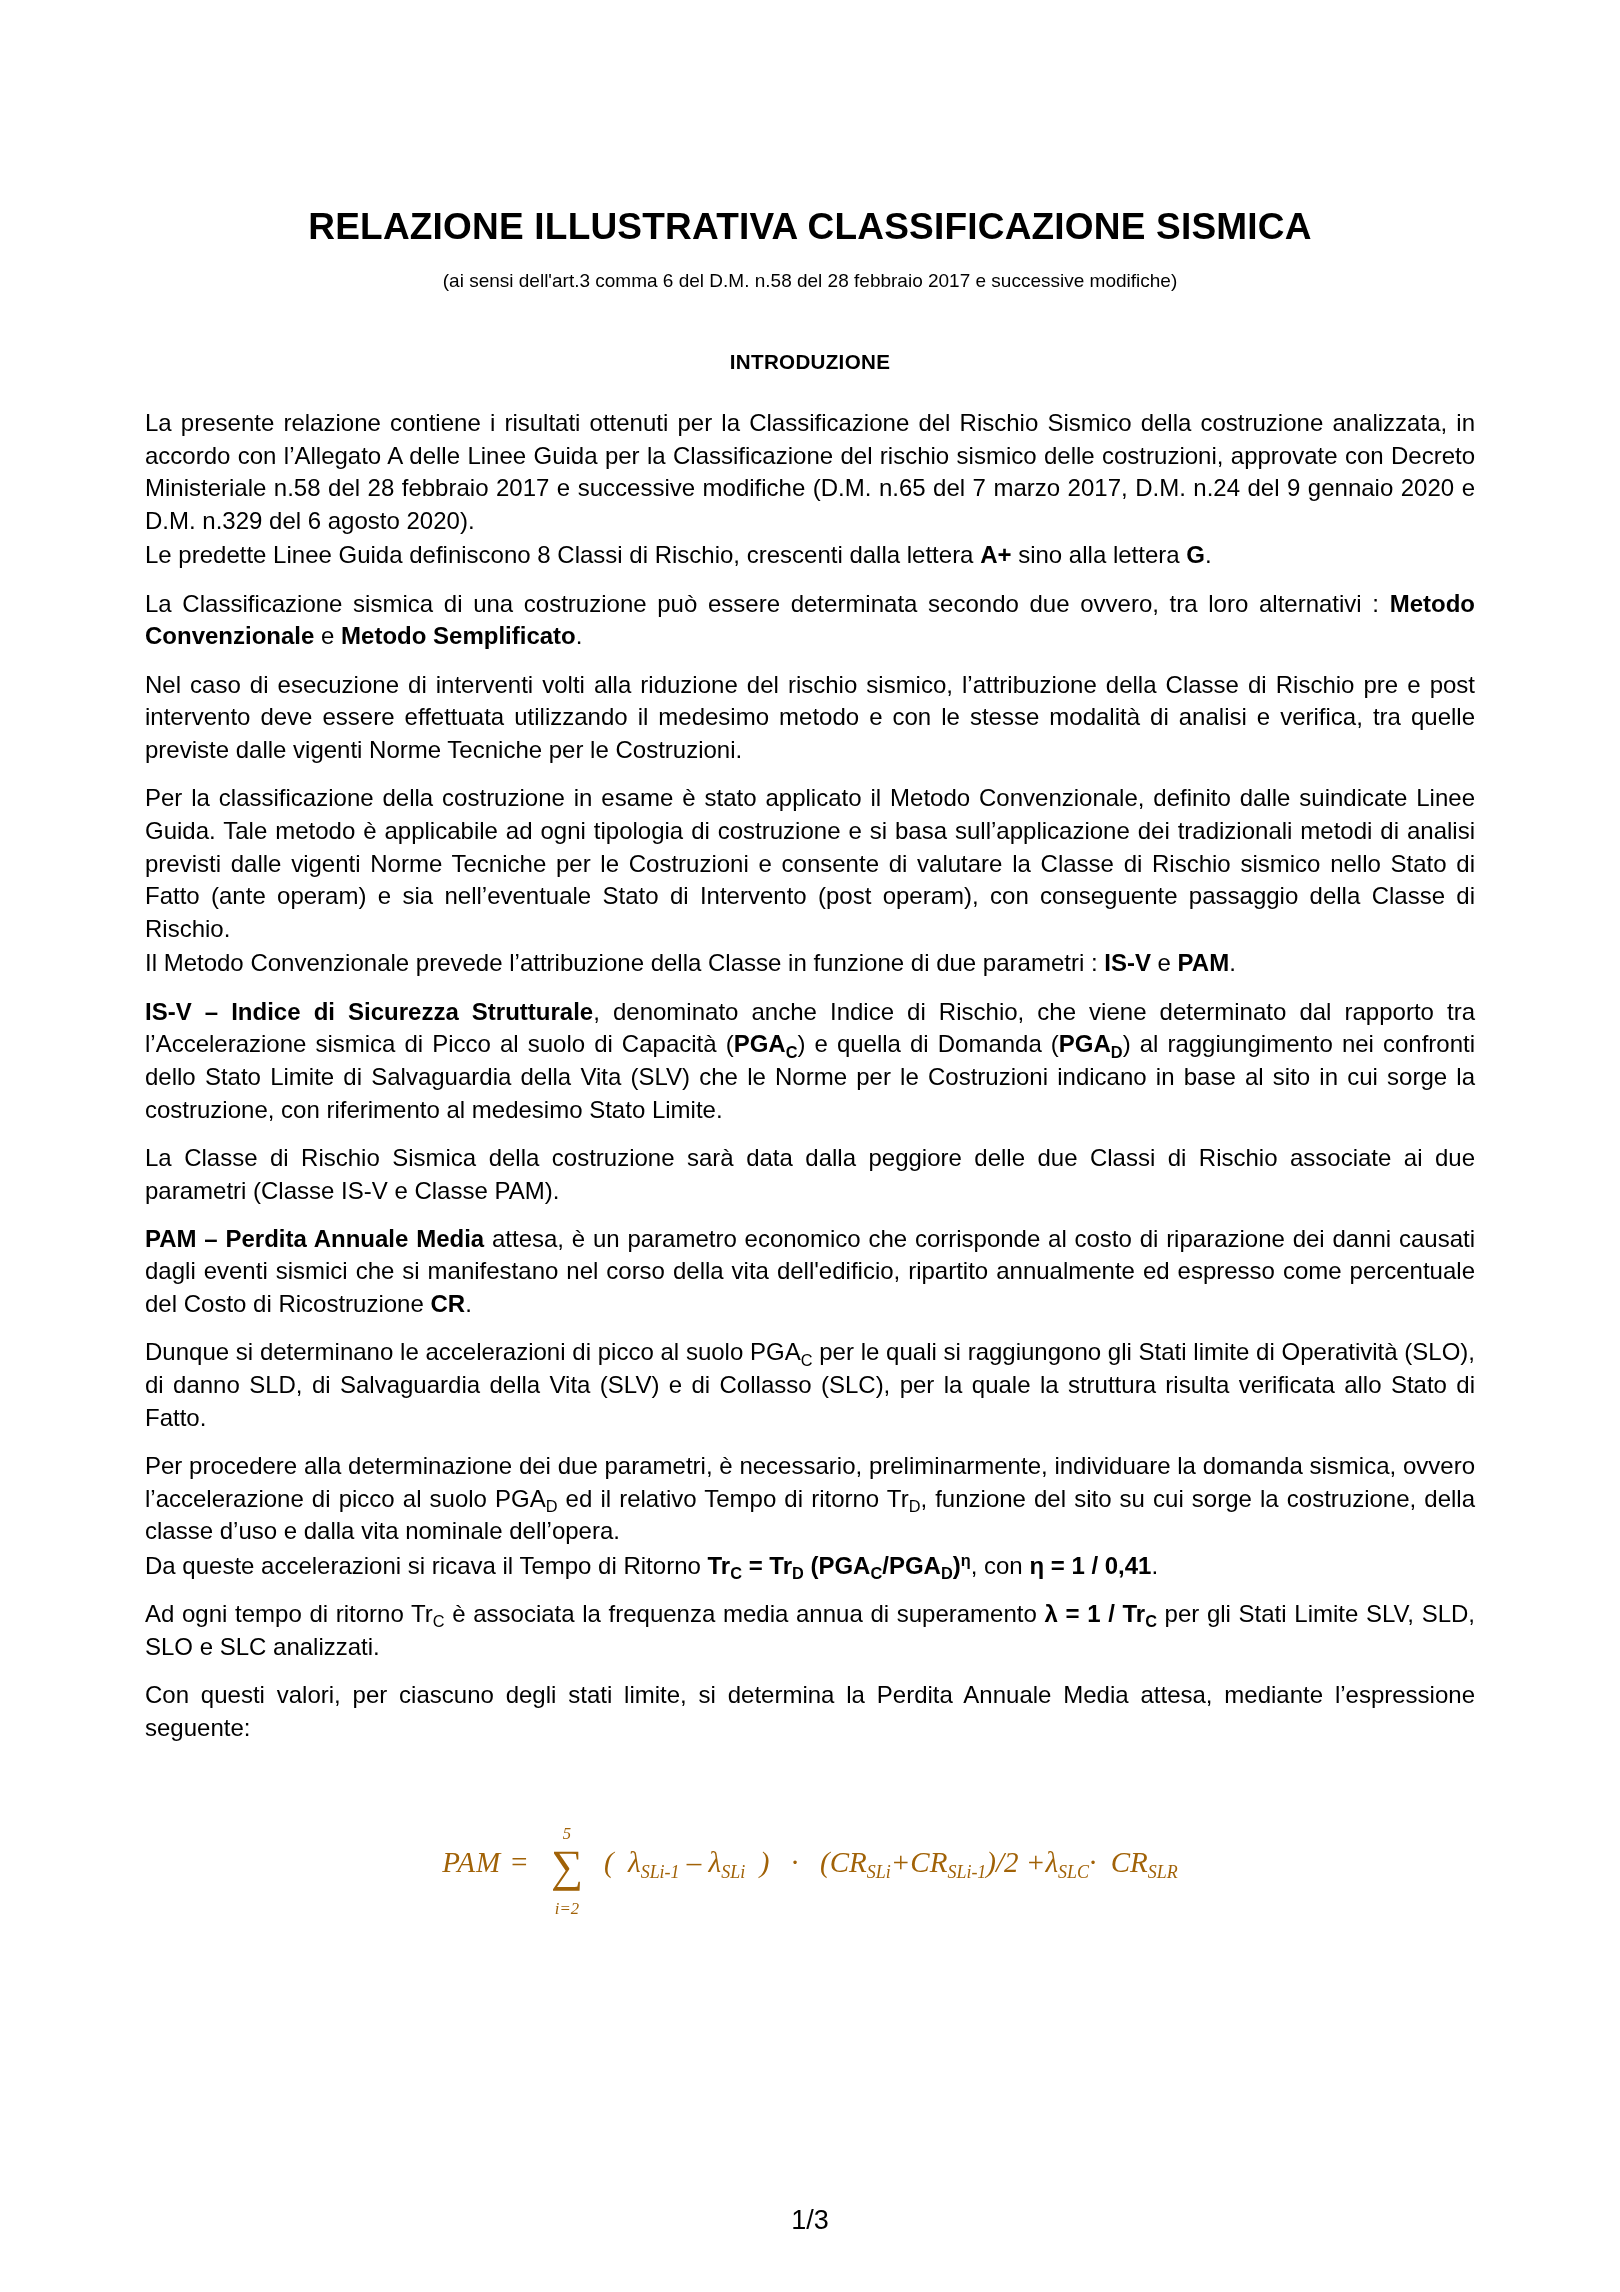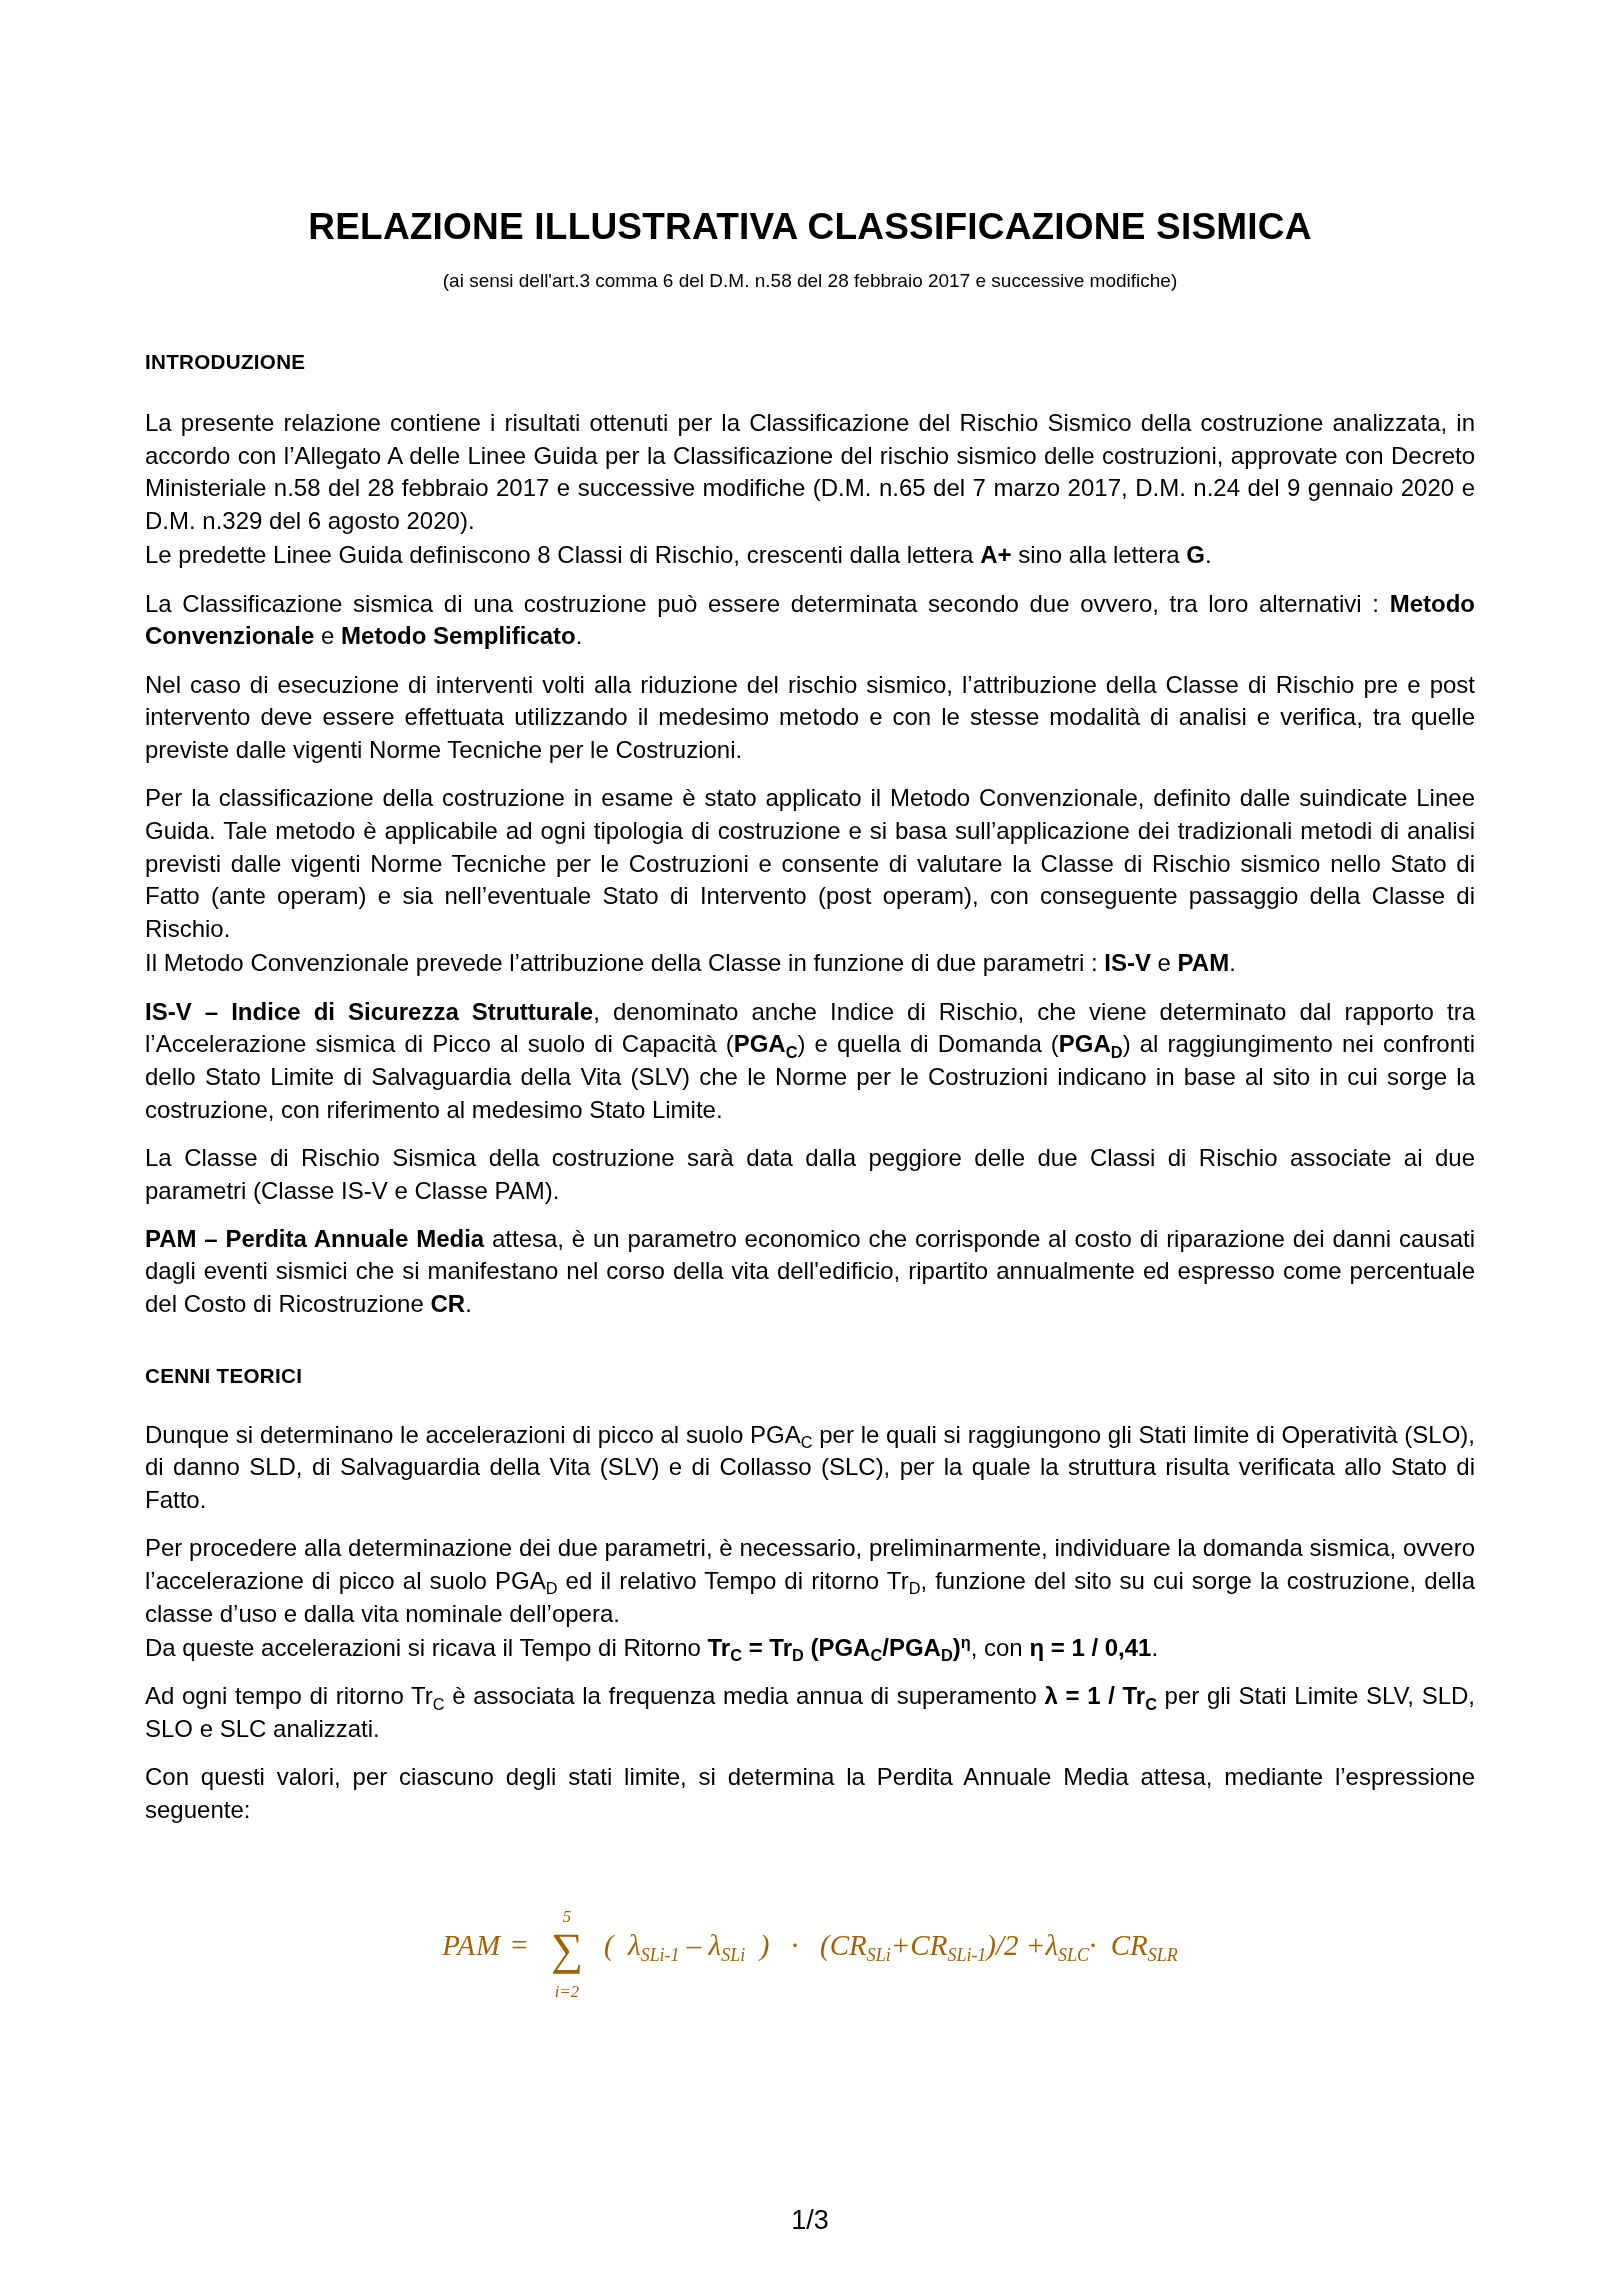--- a/index.html
+++ b/index.html
@@ -31,21 +31,21 @@
     margin: 0 0 21.6px 0;
     line-height: 1.15;
   }
   .doc-subtitle {
     text-align: center;
     font-size: 19px;
     margin: 0 0 57px 0;
     line-height: 1.2;
   }
   .section-heading {
-    text-align: left;
+    text-align: center;
     font-size: 20.6px;
     font-weight: bold;
     margin: 0 0 33px 0;
     letter-spacing: 0.3px;
   }
   .section-heading.second {
     margin-top: 43px;
     margin-bottom: 31px;
   }
   p.para {
@@ -163,21 +163,20 @@
   </p>
 
   <p class="para">
     <span>La Classe di Rischio Sismica della costruzione sarà data dalla peggiore delle due Classi di Rischio associate ai due parametri (Classe IS-V e Classe PAM).</span>
   </p>
 
   <p class="para">
     <b>PAM – Perdita Annuale Media</b><span> attesa, è un parametro economico che corrisponde al costo di riparazione dei danni causati dagli eventi sismici che si manifestano nel corso della vita dell'edificio, ripartito annualmente ed espresso come percentuale del Costo di Ricostruzione </span><b>CR</b><span>.</span>
   </p>
 
-  <div class="section-heading second">CENNI TEORICI</div>
 
   <p class="para">
     <span>Dunque si determinano le accelerazioni di picco al suolo PGA</span><sub>C</sub><span> per le quali si raggiungono gli Stati limite di Operatività (SLO), di danno SLD, di Salvaguardia della Vita (SLV) e di Collasso (SLC), per la quale la struttura risulta verificata allo Stato di Fatto.</span>
   </p>
 
   <p class="para tight">
     <span>Per procedere alla determinazione dei due parametri, è necessario, preliminarmente, individuare la domanda sismica, ovvero l’accelerazione di picco al suolo PGA</span><sub>D</sub><span> ed il relativo Tempo di ritorno Tr</span><sub>D</sub><span>, funzione del sito su cui sorge la costruzione, della classe d’uso e dalla vita nominale dell’opera.</span>
   </p>
 
   <p class="para">

